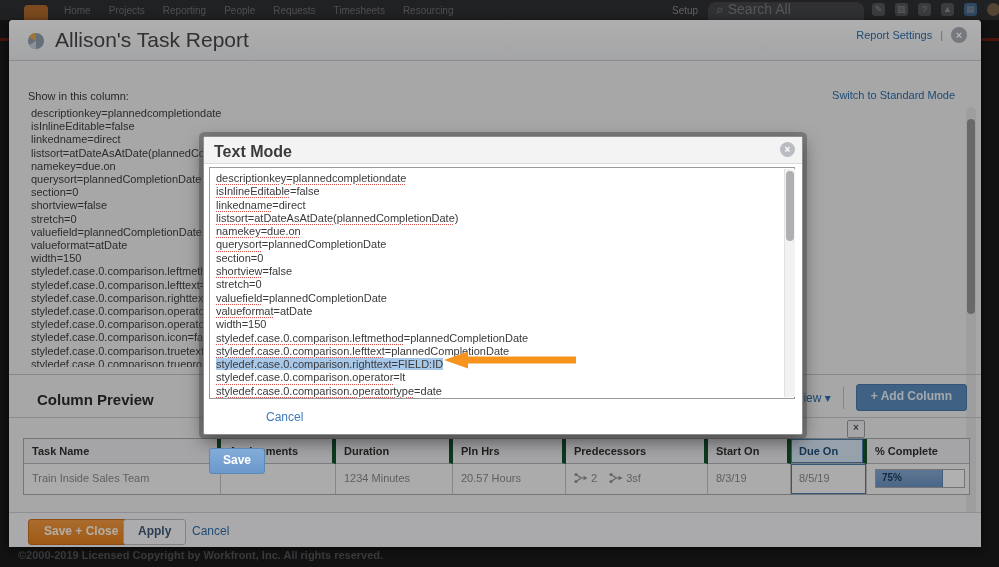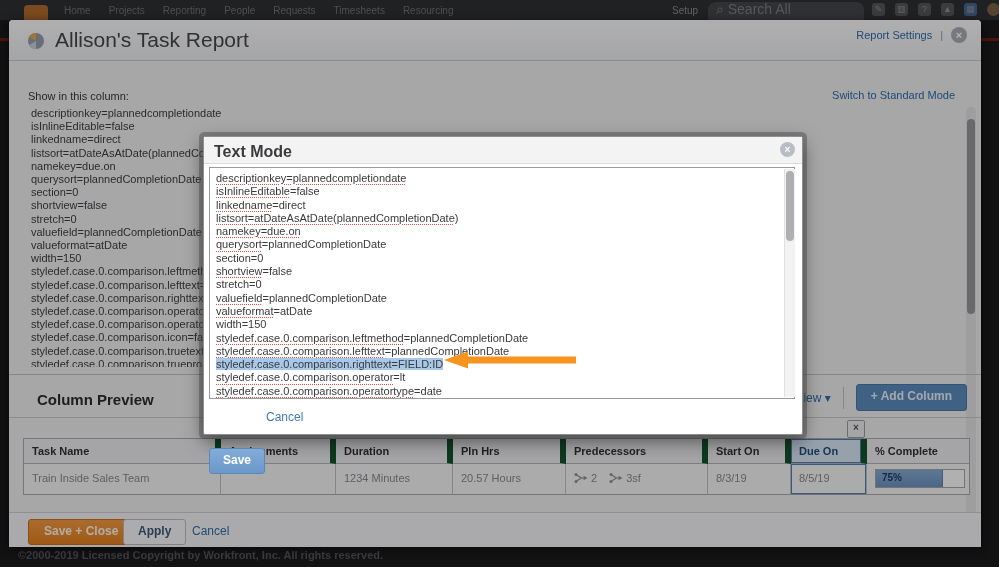--- a/index.html
+++ b/index.html
@@ -58,21 +58,21 @@
   .pv-divider{width:1px;height:22px;background:#BDBFC3;}
   .add-col-btn{height:25px;padding:0 14px;background:#5B8BBE;border:1px solid #4A79A9;border-radius:3px;
                color:#EAF1F8;font-size:12px;font-weight:bold;line-height:23px;cursor:pointer;}
   .col-x{position:absolute;left:838px;top:45px;width:16px;height:16px;background:#EDEDEF;
          border:1px solid #9A9EA3;border-radius:2px;color:#55565A;font-size:10px;font-weight:bold;
          line-height:14px;text-align:center;cursor:pointer;}
   
   .tbl{position:absolute;left:14px;top:63px;width:945px;border:1px solid #A9A9AD;background:#EDEDEF;}
   .trow{display:flex;}
   .th{box-sizing:border-box;height:25px;padding:6px 8px 0;font-size:11px;font-weight:bold;color:#303032;
-      border-right:6px solid #14532d;border-bottom:1px solid #B5B5B9;overflow:hidden;cursor:pointer;}
+      border-right:4px solid #14532d;border-bottom:1px solid #B5B5B9;overflow:hidden;cursor:pointer;}
   .th:last-child,.td:last-child{border-right:none;}
   .td{box-sizing:border-box;height:30px;padding:8px 8px 0;font-size:11px;color:#8A8A8E;
       border-right:1px solid #C2C2C6;background:#F5F5F7;overflow:hidden;white-space:nowrap;}
   .th.sel{background:#D9E7F6;color:#1F4E79;box-shadow:inset 0 0 0 1px #4E7EB2;}
   .td.sel{box-shadow:inset 0 0 0 1px #4E7EB2;}
   .pred{display:inline-flex;align-items:center;gap:3px;margin-right:12px;color:#8A8A8E;}
   .pbar{position:relative;width:88px;height:17px;margin-top:-3px;background:#FDFDFD;border:1px solid #A6A6AA;}
   .pfill{position:absolute;left:0;top:0;height:100%;background:linear-gradient(#86AAD2,#6B94C2);
          border-right:1px solid #5E87B5;}
   .plabel{position:absolute;left:6px;top:2px;font-size:10px;font-weight:bold;color:#1E3A5A;}

